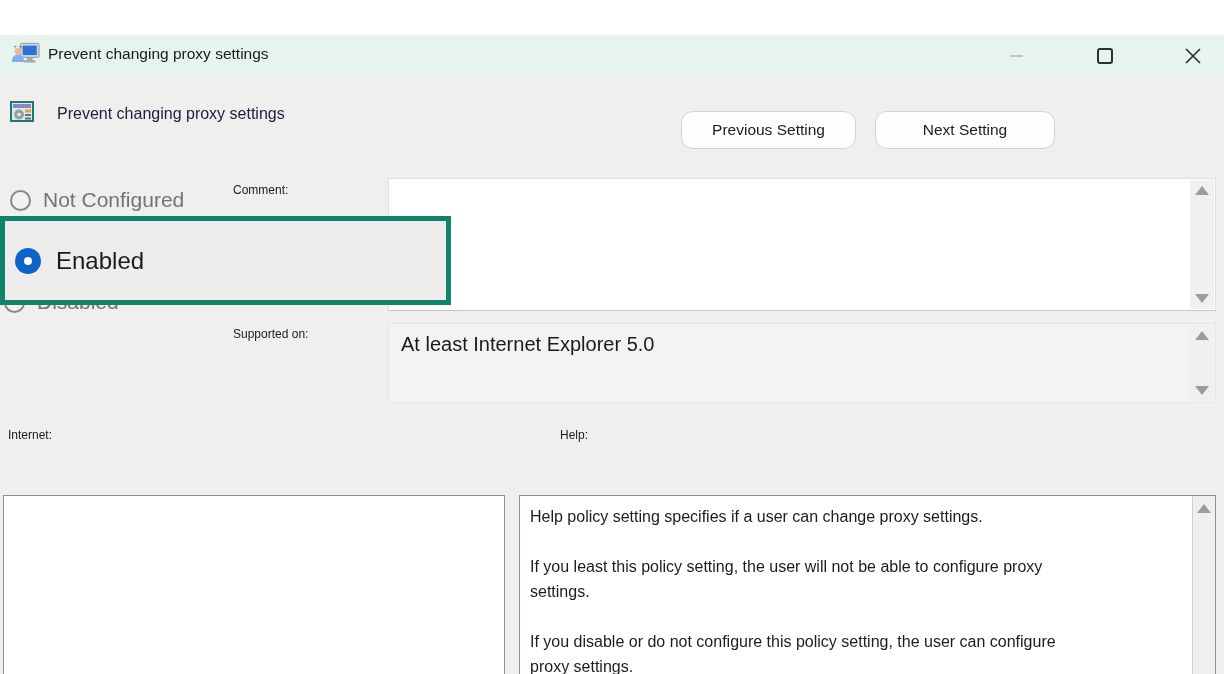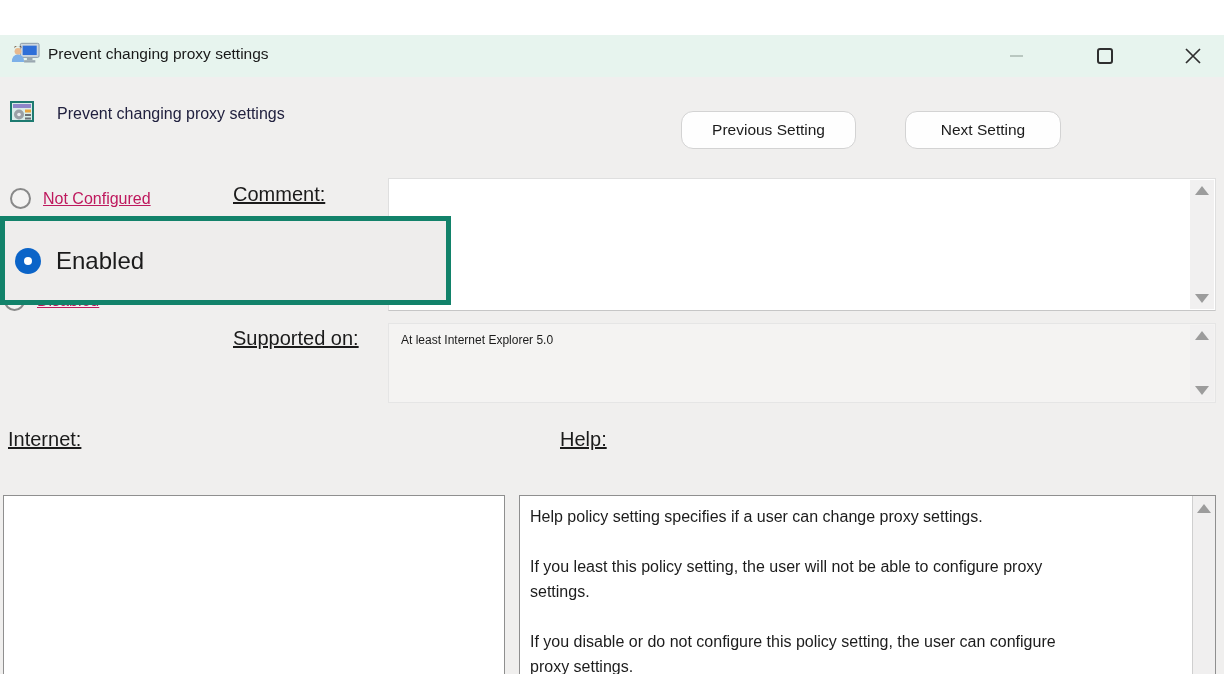--- a/index.html
+++ b/index.html
@@ -16,45 +16,45 @@
   .btn-max { left:1073px; }
   .btn-close { left:1161px; }
   .min-glyph { width:13px; height:2px; background:#b9c7c0; }
   .max-glyph { width:16px; height:16px; border:2px solid #2f2f2f; border-radius:3px; }
 
   
   .policy-icon { position:absolute; left:10px; top:64px; }
   .policy-name { position:absolute; left:57px; top:70px; font-size:16px; color:#21213f; }
   .nav-btn { position:absolute; top:76px; height:38px; background:#fefefe; border:1px solid #d3d3d3; border-radius:12px; font-family:"Liberation Sans",sans-serif; font-size:15.5px; color:#1b1b1b; }
   .btn-prev { left:681px; width:175px; }
-  .btn-next { left:905px; width:156px; }
+  .btn-next { left:875px; width:180px; }
 
   
   .radio-row { position:absolute; display:flex; align-items:center; gap:12px; }
   .radio-circle { width:21px; height:21px; border:2px solid #898989; border-radius:50%; background:#f4f3f2; flex:0 0 auto; }
-  .radio-label { font-size:16px; color:#be185d;text-decoration:underline; }
+  .radio-label { font-size:21px; color:#737373; }
   .row-notconf { left:10px; top:153px; }
   .row-disabled { left:4px; top:255px; }
 
   
   .highlight-box { position:absolute; left:0px; top:181px; width:451px; height:89px; border:5px solid #12826a; background:#eeedec; display:flex; align-items:center; z-index:5; }
   .radio-on { position:relative; width:26px; height:26px; border-radius:50%; background:#0b64c8; margin-left:10px; flex:0 0 auto; }
   .radio-on::after { content:""; position:absolute; left:9px; top:9px; width:8px; height:8px; border-radius:50%; background:#ffffff; }
   .enabled-label { font-size:24px; color:#1b1b1b; margin-left:15px; }
 
   
-  .field-label { position:absolute; font-size:20px; color:#1b1b1b;text-decoration:underline; }
+  .field-label { position:absolute; font-size:12px; color:#1b1b1b; }
 
   
   .comment-box { position:absolute; left:388px; top:143px; width:828px; height:133px; background:#ffffff; border:1px solid #dfdfdf; border-bottom-color:#c6c6c6; }
   .comment-input { position:absolute; left:0; top:0; width:calc(100% - 26px); height:100%; border:none; resize:none; outline:none; font-family:"Liberation Sans",sans-serif; font-size:16px; background:transparent; }
 
   
   .supported-box { position:absolute; left:388px; top:288px; width:828px; height:80px; background:#f4f3f2; border:1px solid #e5e5e5; }
-  .supported-value { position:absolute; left:12px; top:9px; font-size:12px; color:#1b1b1b;text-align:right; }
+  .supported-value { position:absolute; left:12px; top:9px; font-size:20px; color:#1b1b1b;text-align:right; }
 
   
   .scroll-strip { position:absolute; right:1px; top:1px; bottom:1px; width:24px; background:#f1f0f0; display:flex; flex-direction:column; justify-content:space-between; align-items:center; padding:6px 0; }
   .arr-up { width:0; height:0; border-left:7px solid transparent; border-right:7px solid transparent; border-bottom:9px solid #9c9c9c; }
   .arr-down { width:0; height:0; border-left:7px solid transparent; border-right:7px solid transparent; border-top:9px solid #9c9c9c; }
 
   
   .options-box { position:absolute; left:3px; top:460px; width:502px; height:220px; background:#ffffff; border:1px solid #8f8f8f; }
   .help-box { position:absolute; left:519px; top:460px; width:697px; height:220px; background:#ffffff; border:1px solid #8f8f8f; }
   .help-scroll { position:absolute; right:0; top:0; bottom:0; width:23px; background:#f0efef; border-left:1px solid #cfcfcf; display:flex; justify-content:center; padding-top:8px; }

